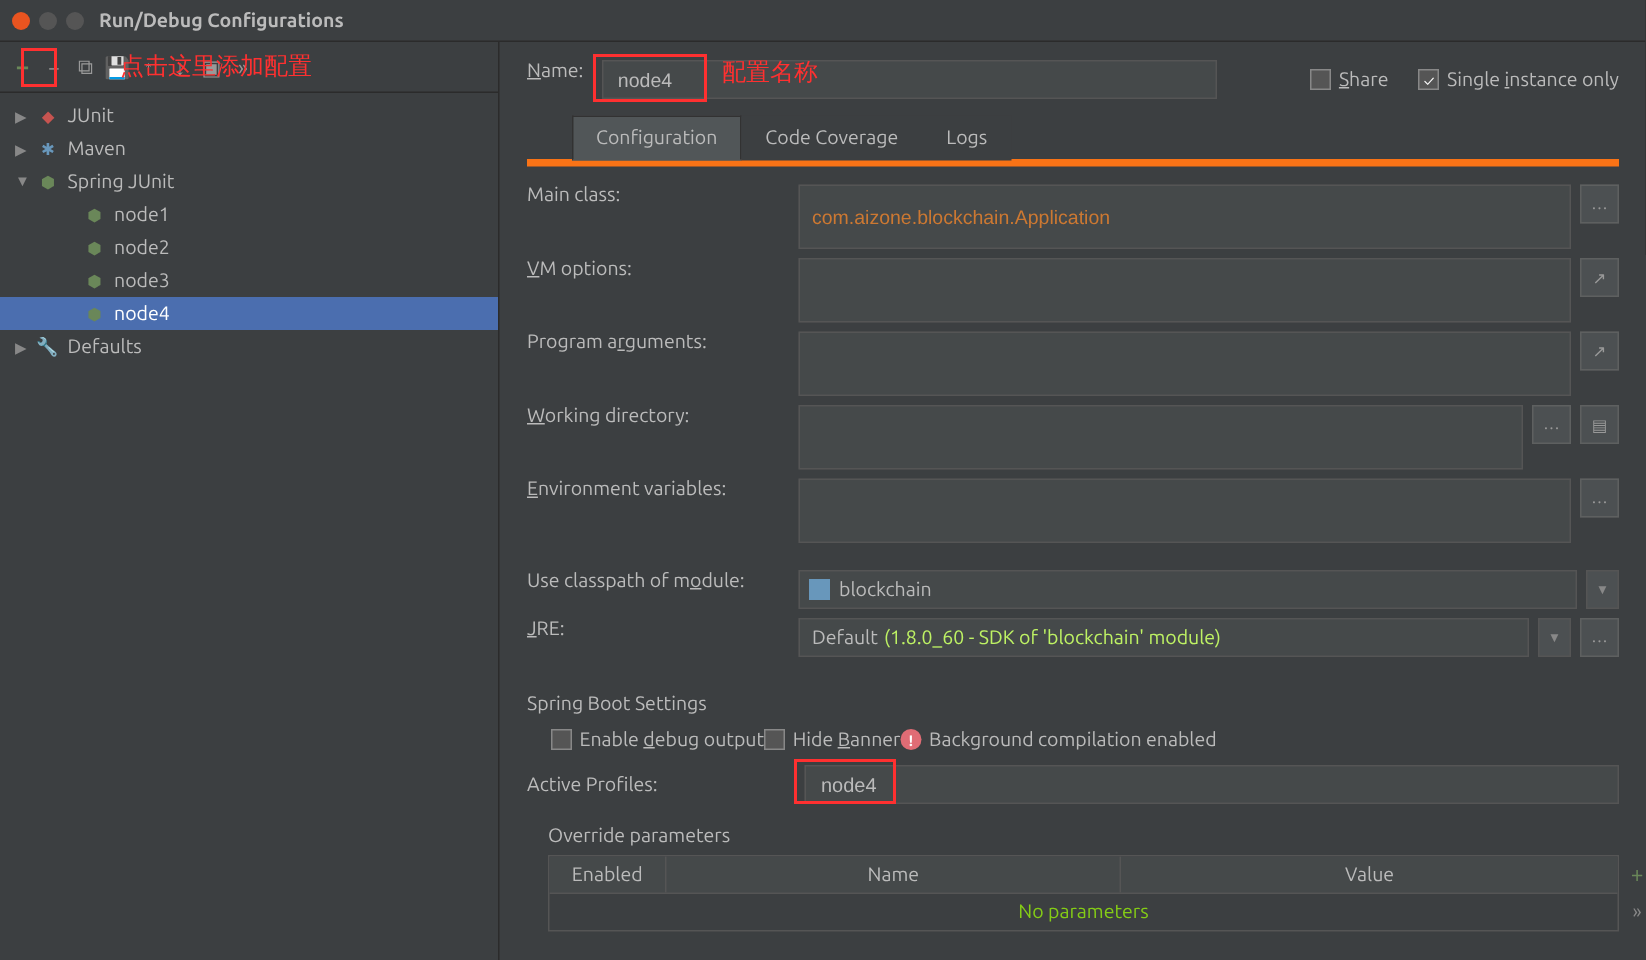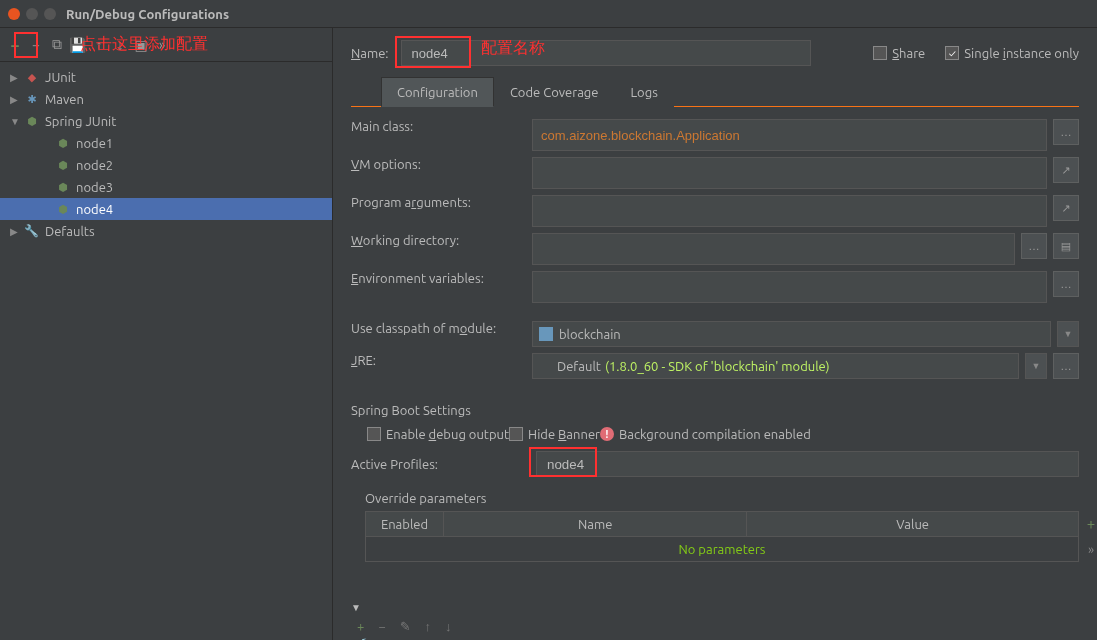--- a/index.html
+++ b/index.html
@@ -113,21 +113,20 @@
     .tree-item.child .tree-label { font-weight: normal; }
 
     .main-panel {
       flex: 1;
       padding: 12px 18px;
       overflow: auto;
       position: relative;
     }
     .top-row {
       display: flex;
-      align-items: center;
       gap: 8px;
       margin-bottom: 10px;
       position: relative;
     }
     .name-label { margin-right: 4px; }
     .underline { text-decoration: underline; }
     .text-input {
       background: #45494a;
       border: 1px solid #555;
       color: #bbbbbb;
@@ -149,21 +148,21 @@
       background: #555;
       display: flex;
       align-items: center;
       justify-content: center;
       color: #fff;
       font-size: 10px;
     }
 
     .tabs {
       display: flex;
-      border-bottom: 1px solid #f97316;
+      border-bottom: 5px solid #f97316;
       margin-bottom: 12px;
       padding-left: 30px;
     }
     .tab {
       padding: 7px 15px;
       cursor: pointer;
       border: 1px solid transparent;
       background: #3c3f41;
       position: relative;
       top: 1px;
@@ -179,21 +178,21 @@
       display: flex;
       align-items: flex-start;
       margin-bottom: 6px;
       gap: 6px;
     }
     .form-label { width: 175px; }
     .form-input {
       flex: 1;
       background: #45494a;
       border: 1px solid #555;
-      height: 32px;
+      height: 43px;
       padding: 3px 8px;
       color: #cc7832;
       font-size: 13px;
     }
     .form-input.plain { color: #bbbbbb; }
     .icon-btn {
       width: 26px;
       height: 26px;
       background: #4c5052;
       border: 1px solid #5e6060;
@@ -204,21 +203,21 @@
       font-size: 11px;
     }
 
     .jre-select {
       flex: 1;
       display: flex;
       align-items: center;
       background: #45494a;
       border: 1px solid #555;
       height: 26px;
-      padding: 0 24px;
+      padding: 0 8px;
     }
     .jre-default { color: #bbbbbb; }
     .jre-hint { color: #bef264; margin-left: 4px; }
     .section-label {
       margin-bottom: 10px;
     }
     .settings-row {
       display: flex;
       align-items: center;
       margin-bottom: 10px;

